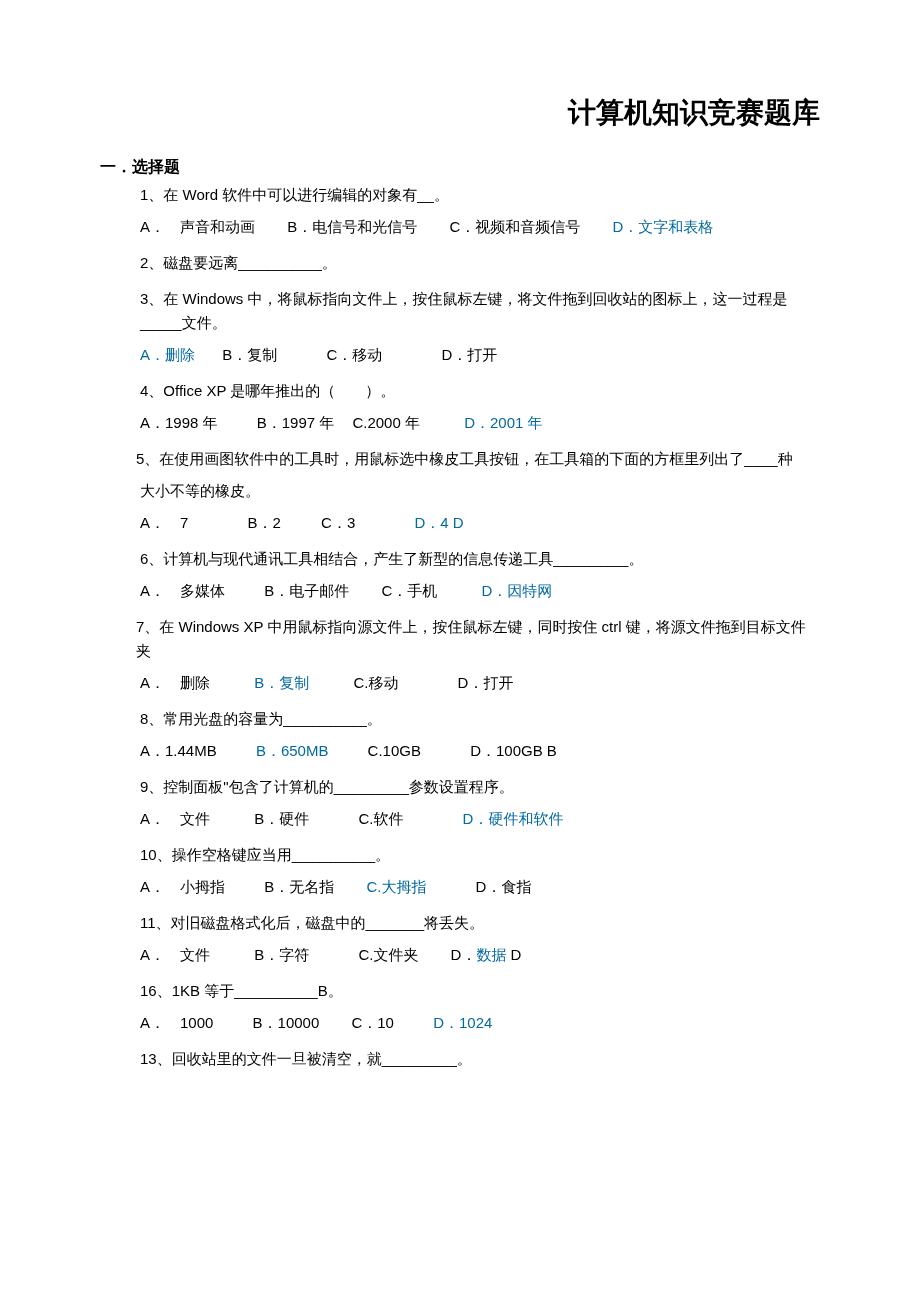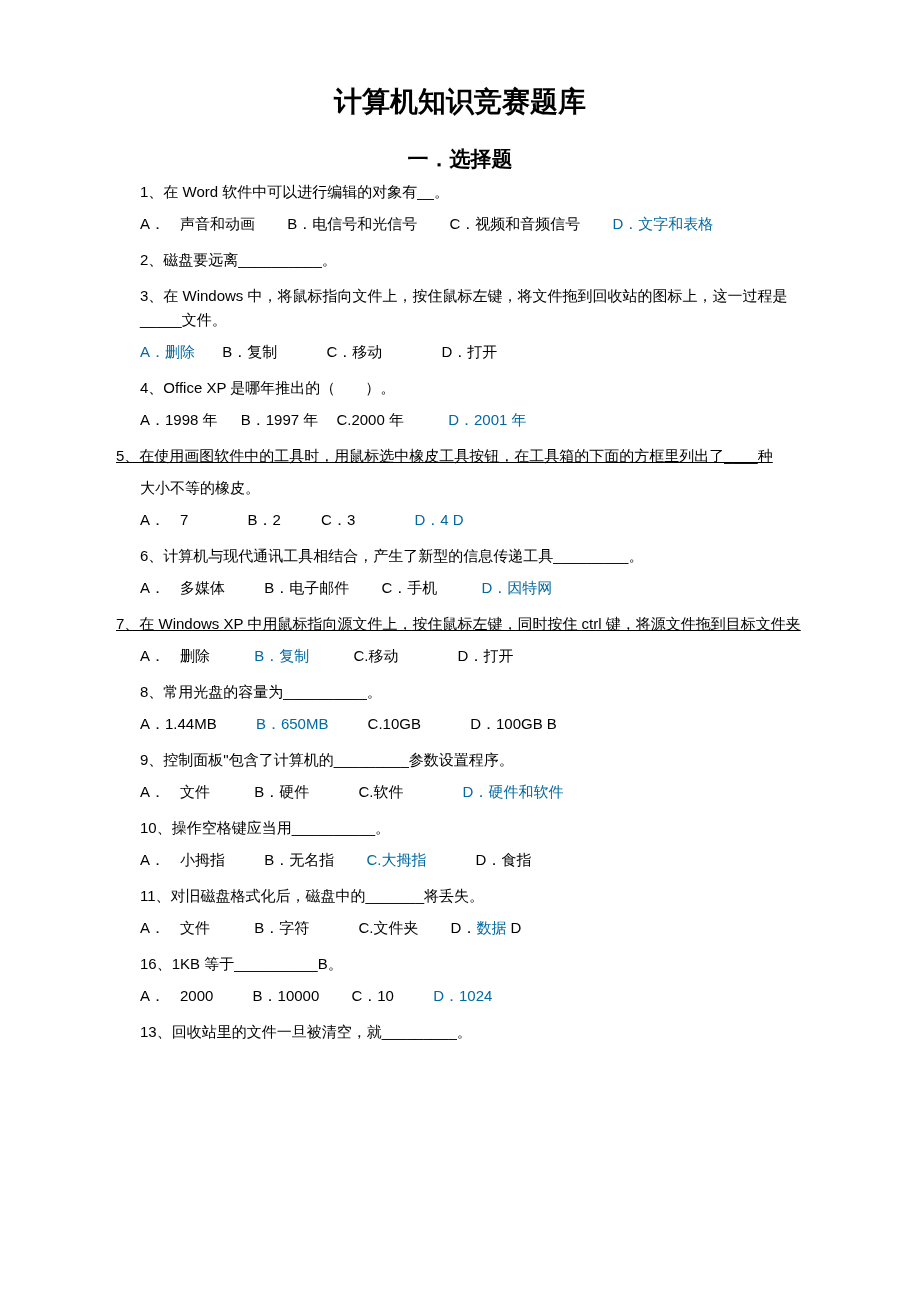--- a/index.html
+++ b/index.html
@@ -7,54 +7,53 @@
       background: #fff;
       margin: 0;
       padding: 80px 100px 60px 100px;
       font-size: 15px;
       color: #000;
       line-height: 1.6;
       width: 920px;
       box-sizing: border-box;
     }
     .title {
-      text-align: center;
+      text-align: right;
       font-size: 28px;
       font-weight: bold;
       margin-bottom: 18px;
       font-family: "SimSun", serif;
+      margin-top: 11px;
     }
     .section-header {
-      font-size: 21px;
+      font-size: 16px;
       font-weight: bold;
       margin-bottom: 4px;
       font-family: "SimSun", serif;
-      text-align: center;
     }
     .question-block {
       margin-left: 40px;
       margin-bottom: 12px;
     }
     .q-text {
       margin-bottom: 8px;
     }
     .options {
       margin-bottom: 8px;
     }
     .opt {
       display: inline-block;
       margin-right: 28px;
       white-space: nowrap;
     }
     .correct {
       color: #0369a1;
     }
     .q5, .q7 {
-      margin-left: 16px;
-      text-decoration: underline;
+      margin-left: 36px;
     }
   </style>
 </head>
 <body>
 
 <div class="title">计算机知识竞赛题库</div>
 <div class="section-header">一．选择题</div>
 
 <div class="question-block">
   <div class="q-text">1、在 Word 软件中可以进行编辑的对象有__。</div>
@@ -76,21 +75,21 @@
     <span class="opt correct" style="margin-right:23px">A．删除</span>
     <span class="opt" style="margin-right:45px">B．复制</span>
     <span class="opt" style="margin-right:55px">C．移动</span>
     <span class="opt">D．打开</span>
   </div>
 </div>
 
 <div class="question-block">
   <div class="q-text">4、Office XP 是哪年推出的（　　）。</div>
   <div class="options">
-    <span class="opt" style="margin-right:19px">A．1998 年</span>
+    <span class="opt" style="margin-right:35px">A．1998 年</span>
     <span class="opt" style="margin-right:14px">B．1997 年</span>
     <span class="opt" style="margin-right:40px">C.2000 年</span>
     <span class="opt correct">D．2001 年</span>
   </div>
 </div>
 
 <div class="q5">
   <div class="q-text">5、在使用画图软件中的工具时，用鼠标选中橡皮工具按钮，在工具箱的下面的方框里列出了____种</div>
 </div>
 <div class="question-block">
@@ -161,21 +160,21 @@
     <span class="opt" style="margin-right:40px">A．　文件</span>
     <span class="opt" style="margin-right:45px">B．字符</span>
     <span class="opt">C.文件夹</span>
     <span class="opt"><span>D．</span><span class="correct">数据</span><span> D</span></span>
   </div>
 </div>
 
 <div class="question-block">
   <div class="q-text">16、1KB 等于__________B。</div>
   <div class="options">
-    <span class="opt" style="margin-right:35px">A．　2000</span>
+    <span class="opt" style="margin-right:35px">A．　1000</span>
     <span class="opt">B．10000</span>
     <span class="opt" style="margin-right:35px">C．10</span>
     <span class="opt correct">D．1024</span>
   </div>
 </div>
 
 <div class="question-block">
   <div class="q-text">13、回收站里的文件一旦被清空，就_________。</div>
 </div>
 

